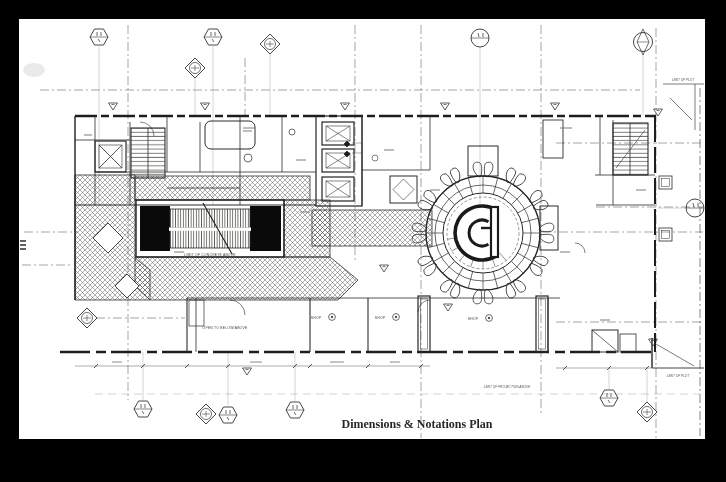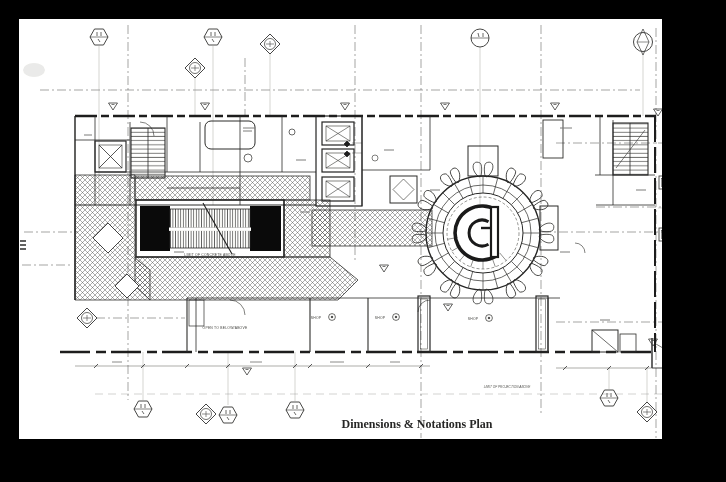--- a/index.html
+++ b/index.html
@@ -1,16 +1,16 @@
 <!DOCTYPE html>
 <html><head>
 <meta charset="utf-8">
 <style>
   html,body{margin:0;padding:0;background:#000;}
-  .stage{position:relative;width:662px;height:482px;background:#0ea5e9;overflow:hidden;
+  .stage{position:relative;width:726px;height:482px;background:#0ea5e9;overflow:hidden;
          font-family:"Liberation Sans", sans-serif;}
   .stage svg{position:absolute;left:0;top:0;filter:blur(.45px) contrast(1.05);}
   text{fill:#333;}
   .cap{font-family:"Liberation Serif", serif;font-weight:600;fill:#2b2b2b;}
   .tiny{font-size:3.4px;fill:#444;letter-spacing:.2px;}
   .tinyi{font-size:3.2px;fill:#555;font-style:italic;}
 </style>
 </head>
 <body>
 

